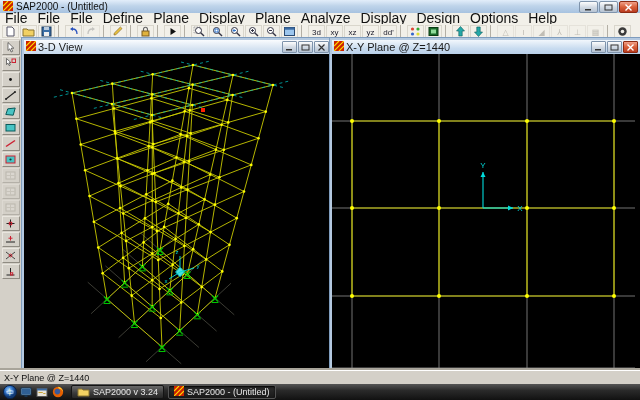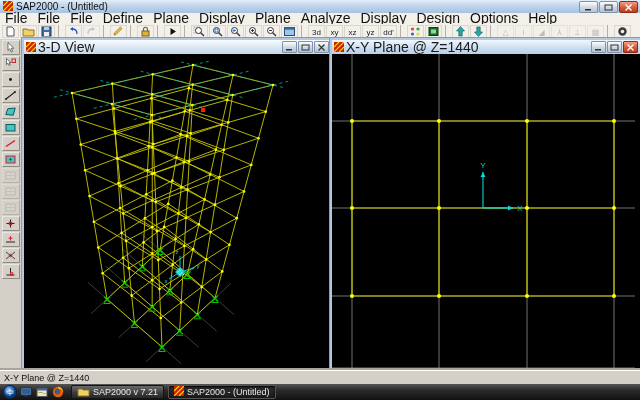--- a/index.html
+++ b/index.html
@@ -30,21 +30,21 @@
 
   .side-toolbar{position:absolute;left:0;top:39px;width:21px;bottom:29px;background:#d4d0c8;
     display:flex;flex-direction:column;align-items:center;padding-top:1px;border-right:1px solid #bdb9b0;}
   .sb-btn{width:18px;height:15px;display:flex;align-items:center;justify-content:center;
     background:#d4d0c8;border:1px solid #e9e6df;border-right-color:#8f8b82;border-bottom-color:#8f8b82;
     margin-bottom:1px;box-sizing:border-box;}
   .sb-btn.disabled{opacity:.45;}
 
   
   .child{position:absolute;border:2px solid #b4c9e0;outline:1px solid #7e9cbd;background:#000;}
-  .ctitle{height:14px;display:flex;align-items:center;gap:2px;font-size:14px;color:#1a1a1a;
+  .ctitle{height:14px;display:flex;align-items:center;gap:2px;font-size:11px;color:#1a1a1a;
     padding:0 2px;background:linear-gradient(#fafcfe,#d7e4f2 60%,#c7d9ec);}
   .child.active .ctitle{background:linear-gradient(#f2f7fc,#c9dcf0 60%,#b9d0e9);}
   .cbtns{margin-left:auto;display:flex;gap:1px;}
   .cb{width:13px;height:10px;display:inline-flex;align-items:center;justify-content:center;
     background:linear-gradient(#fdfdfd,#cfd8e2 55%,#b6c4d4);border:1px solid #7e93ab;border-radius:1px;}
   .cb.close-active{background:linear-gradient(#f0a088,#d9603a 50%,#b93c20);border-color:#8c2a12;}
   .cbody{position:absolute;left:0;right:0;top:14px;bottom:0;background:#000;overflow:hidden;}
 
   #w3d{left:22px;top:38px;width:307px;height:333px;}
   #wplan{left:330px;top:38px;width:308px;height:333px;}
@@ -838,21 +838,21 @@
           <circle cx="6" cy="6" r="5.2" fill="#e66000"></circle>
           <circle cx="5.4" cy="5.6" r="2.8" fill="#3a5a9c"></circle>
           <path d="M6 0.8 Q10.5 1.5 11 6 Q10 3 6.8 2.6 z" fill="#ffcc33"></path>
         </svg>
       </span>
     <span id="taskbtns" style="display:flex;">
         <span class="task-btn">
           <span><svg width="13" height="11" viewBox="0 0 13 11">
               <path d="M1 3 h4 l1 1 h6 v6 h-11 z" fill="#f2d163" stroke="#8a7430"></path>
             </svg></span>
-          <span>SAP2000 v 7.21</span>
+          <span>SAP2000 v 3.24</span>
         </span>
         <span class="task-btn active">
           <span><svg width="10" height="10" viewBox="0 0 10 10">
               <rect width="10" height="10" fill="#cc2200"></rect>
               <path d="M0 10 L10 0 M0 5 L5 0 M5 10 L10 5" stroke="#ffd900" stroke-width="1.2" fill="none"></path>
             </svg></span>
           <span>SAP2000 - (Untitled)</span>
         </span>
       </span>
   </div>

